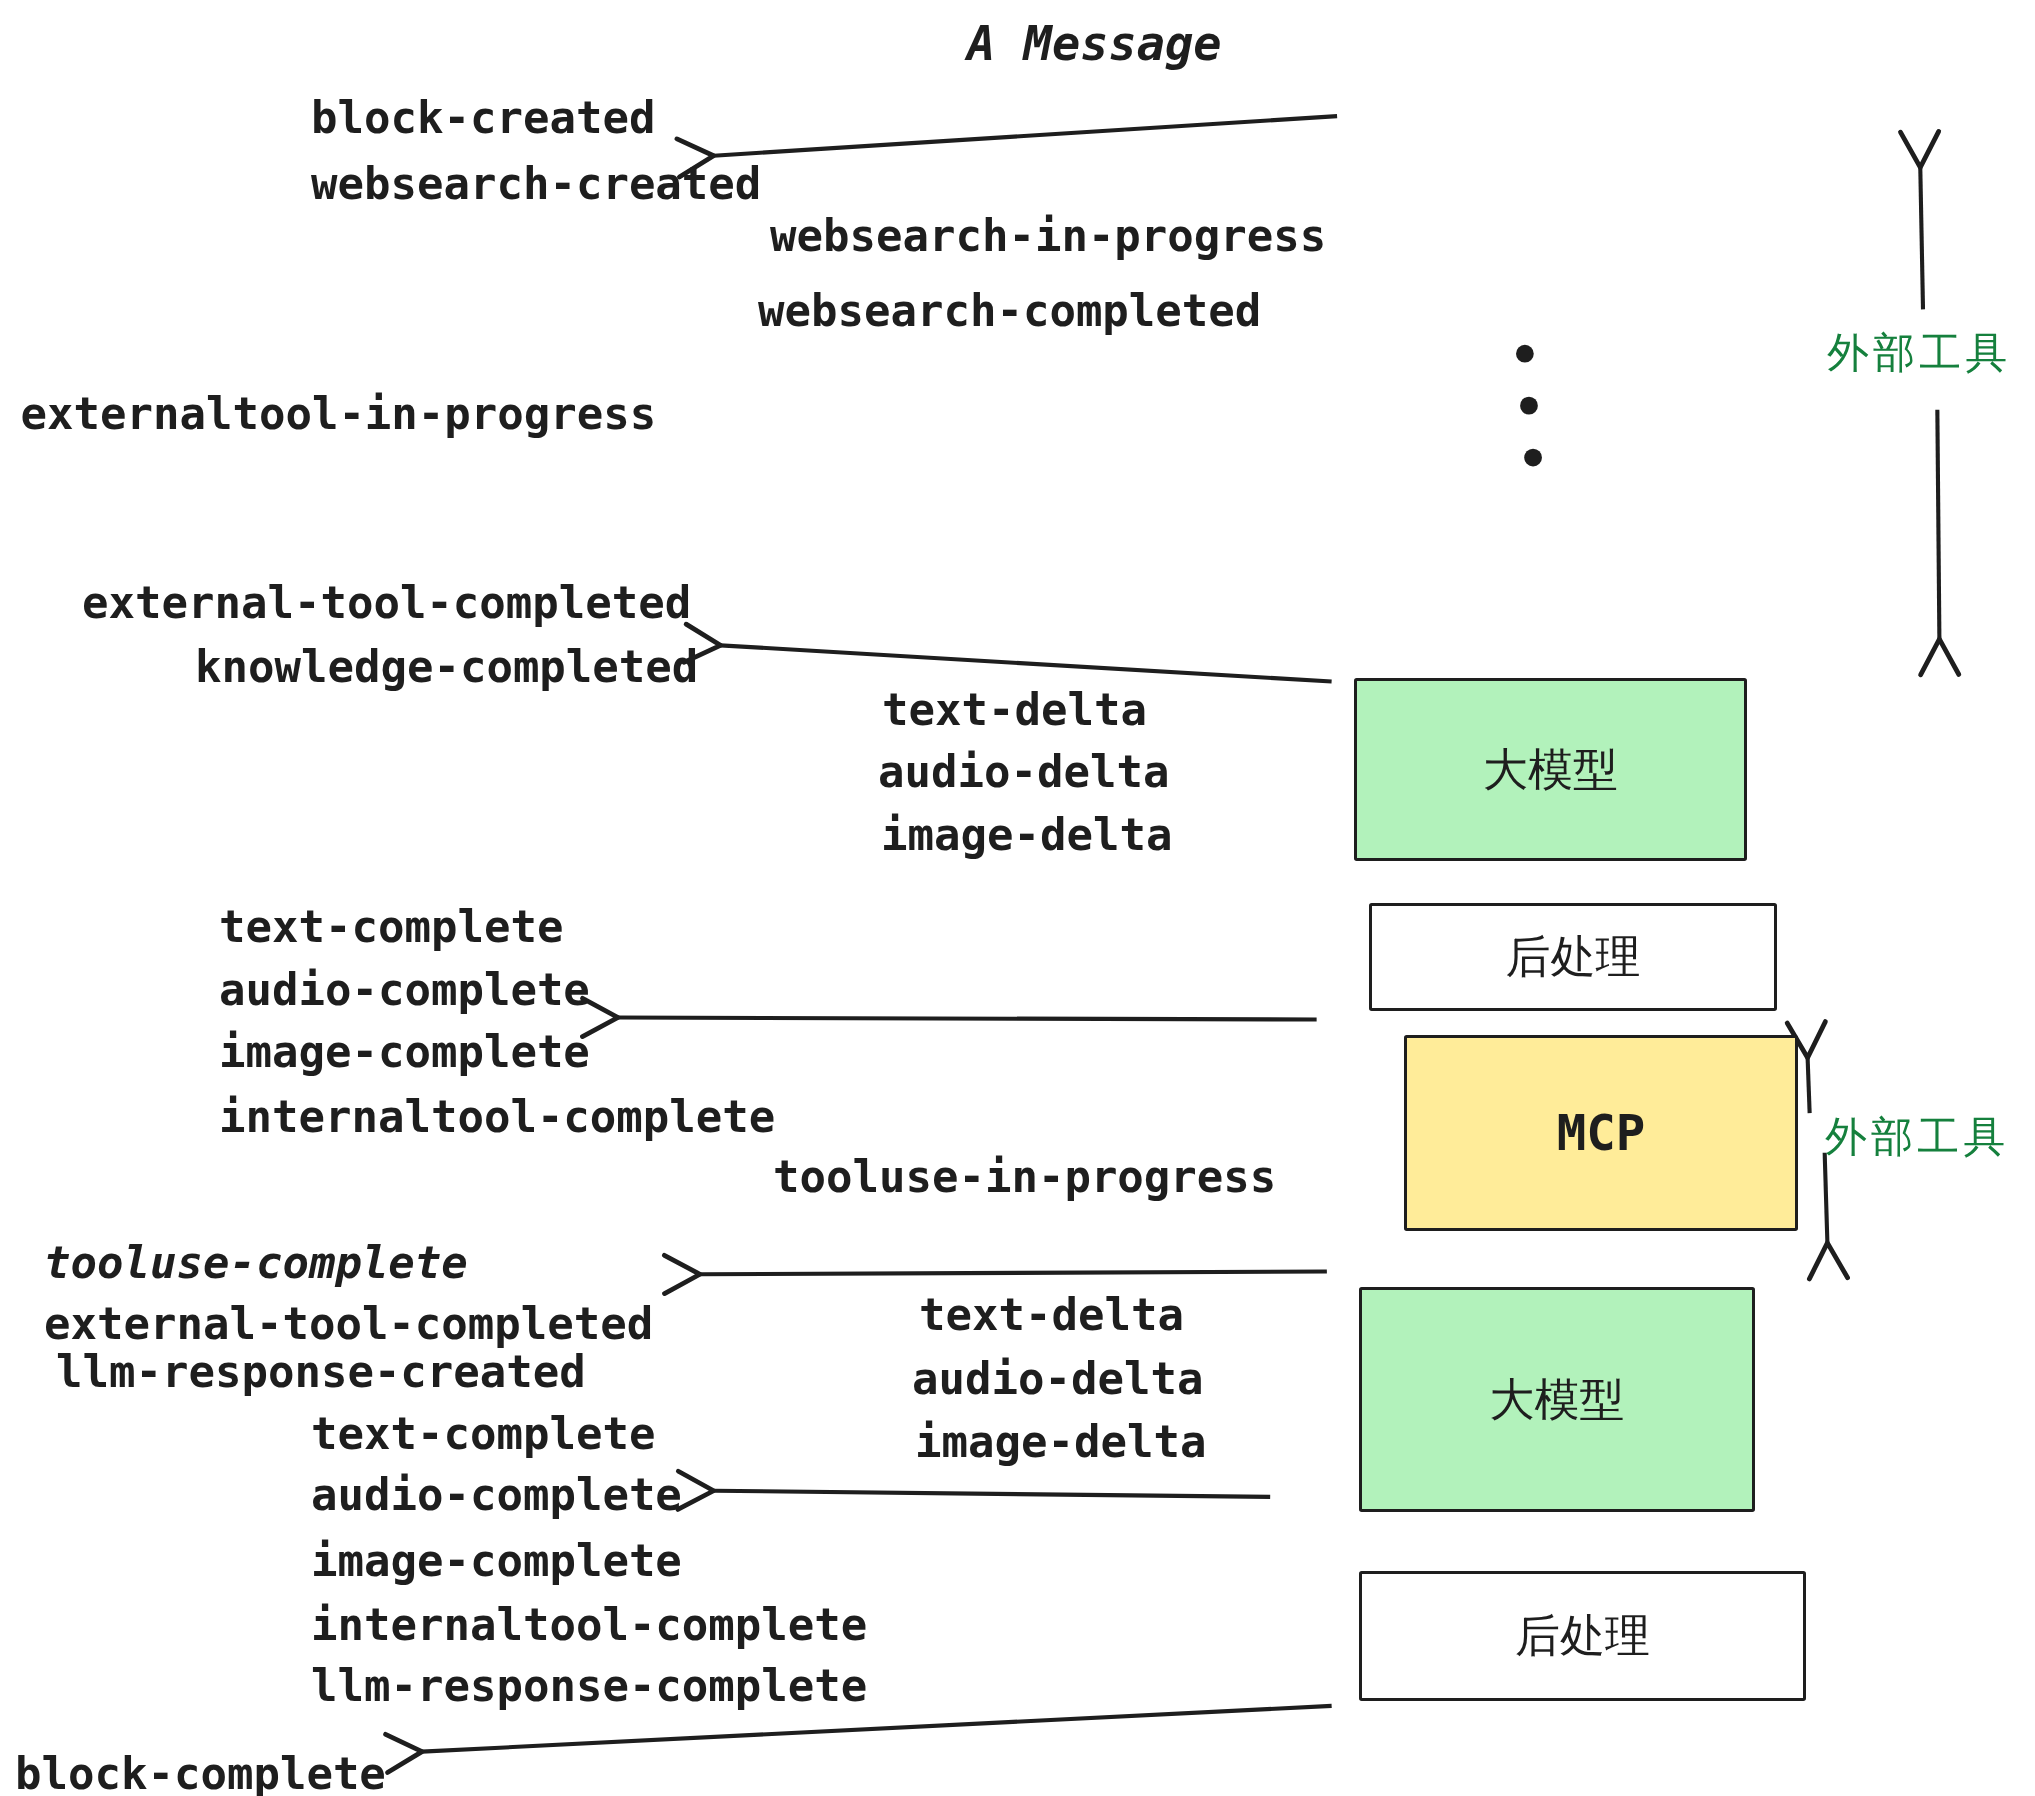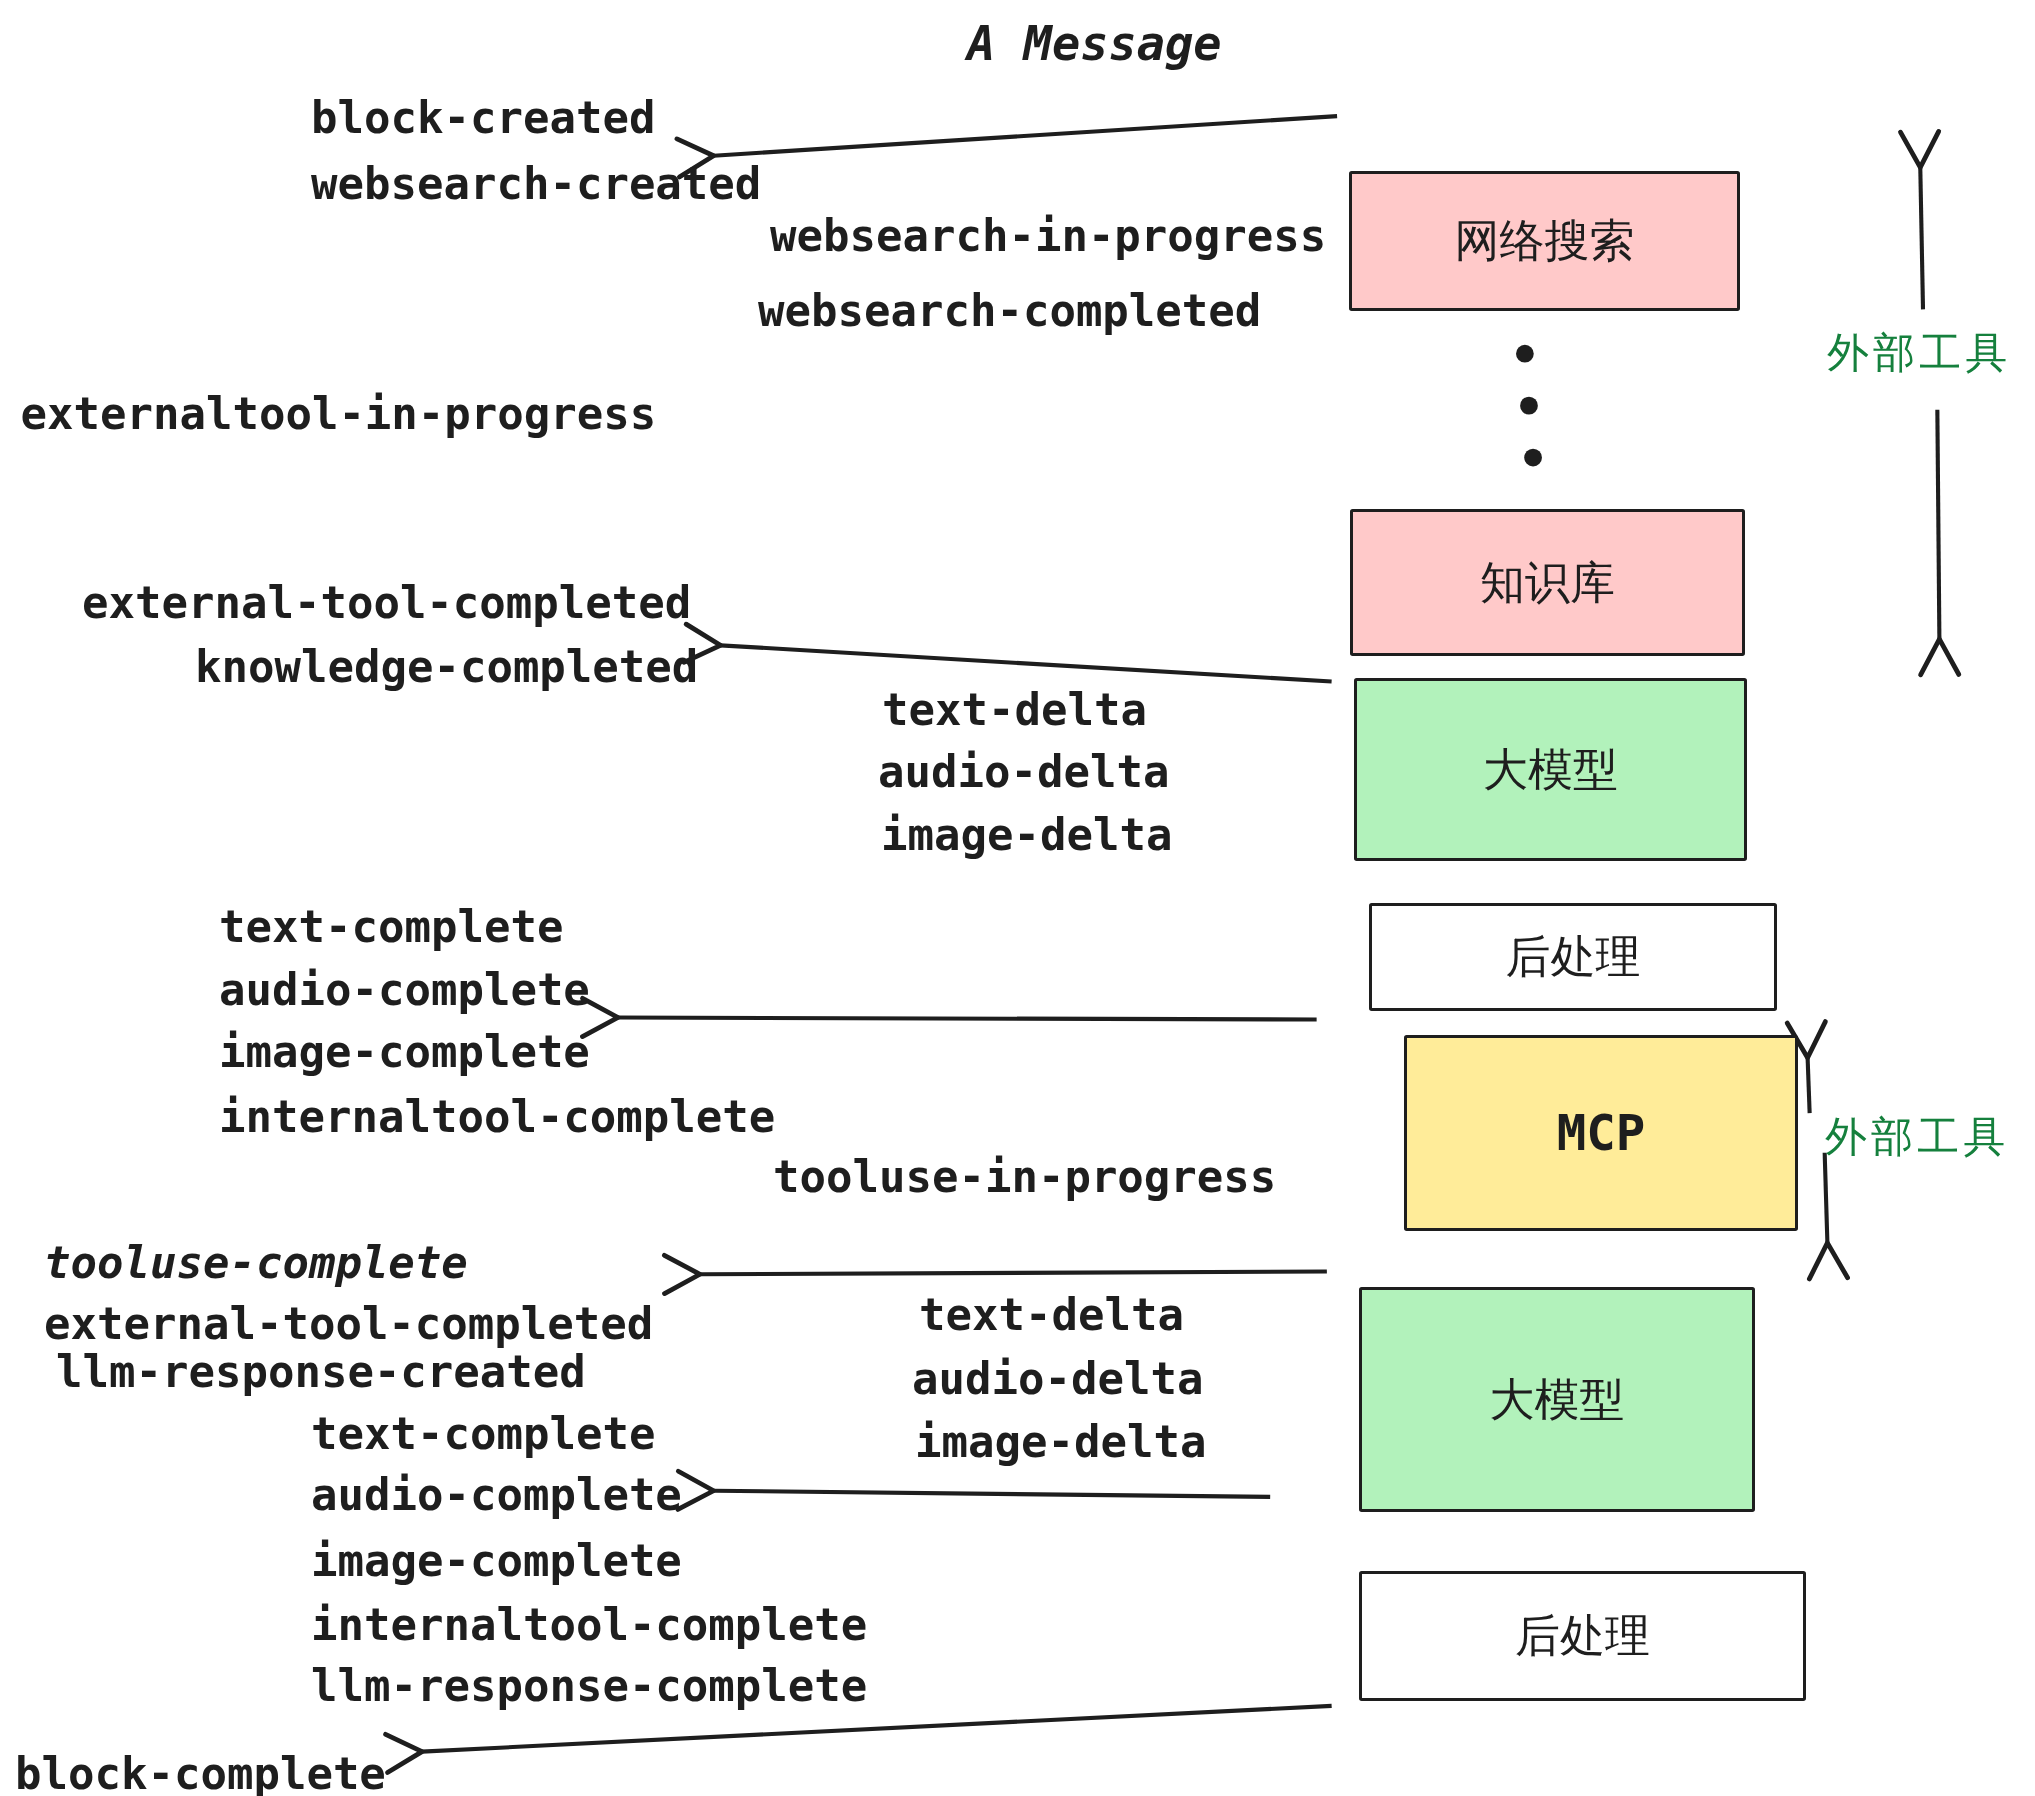--- a/index.html
+++ b/index.html
@@ -43,26 +43,20 @@
 
     <g>
       <circle cx="2233" cy="518" r="13" fill="#1e1e1e"></circle>
       <circle cx="2239" cy="594" r="13" fill="#1e1e1e"></circle>
       <circle cx="2245" cy="670" r="13" fill="#1e1e1e"></circle>
     </g>
   </svg>
 
   <div class="title" style="left:967px;top:15.7px;font-style:italic;">A Message</div>
 
-  <div class="box" style="left: 1349px; top: 171px; width: 391px; height: 140px; background: rgb(255, 201, 201);">
-    <span class="lbl">网络搜索</span>
-  </div>
-  <div class="box" style="left: 1350px; top: 509px; width: 395px; height: 147px; background: rgb(255, 201, 201);">
-    <span class="lbl">知识库</span>
-  </div>
   <div class="box" style="left: 1354px; top: 678px; width: 393px; height: 183px; background: rgb(178, 242, 187);">
     <span class="lbl">大模型</span>
   </div>
   <div class="box" style="left: 1369px; top: 903px; width: 408px; height: 108px; background: rgb(255, 255, 255);">
     <span class="lbl">后处理</span>
   </div>
   <div class="box mono" style="left: 1404px; top: 1035px; width: 394px; height: 196px; background: rgb(255, 236, 153);">
     <span class="lbl">MCP</span>
   </div>
   <div class="box" style="left: 1359px; top: 1287px; width: 396px; height: 225px; background: rgb(178, 242, 187);">

